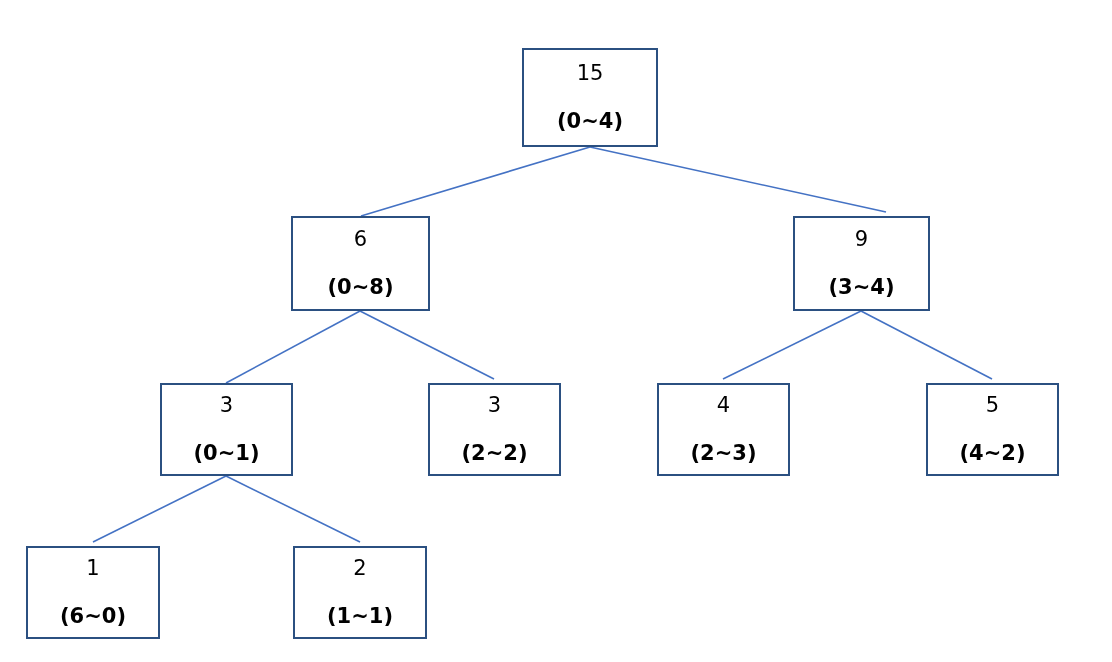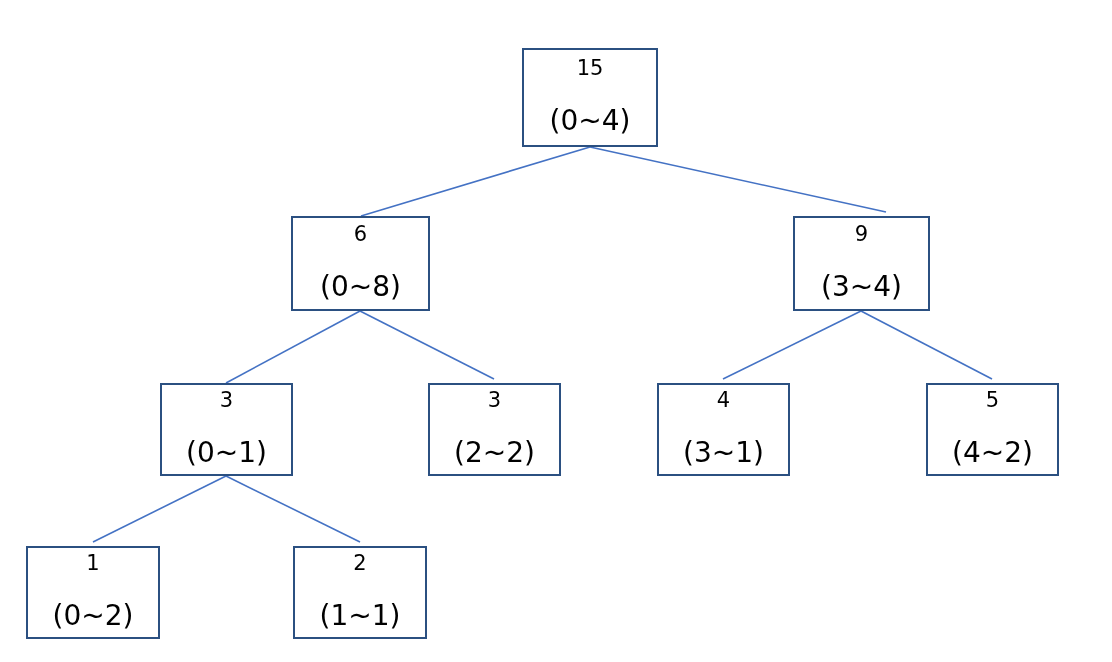--- a/index.html
+++ b/index.html
@@ -34,21 +34,22 @@
     justify-content: center;
     color: #000000;
     line-height: 1.30;
     z-index: 2;
     gap: 21px;
   }
   .node-value {
     font-size: 21px;
   }
   .node-range {
-    font-size: 28px;
+    font-size: 21px;
+    font-weight: bold;
   }
 </style>
 </head>
 <body>
 
 <div id="canvas" style="background: rgb(255, 255, 255);">
   <svg id="edge-layer" viewBox="0 0 1112 662" width="1112" height="662">
       <line x1="590" y1="147" x2="361" y2="216" stroke="#4472C4" stroke-width="1.6"></line>
       <line x1="590" y1="147" x2="886" y2="212" stroke="#4472C4" stroke-width="1.6"></line>
       <line x1="360" y1="311" x2="226" y2="383" stroke="#4472C4" stroke-width="1.6"></line>
@@ -73,27 +74,27 @@
     <div class="tree-node" style="left: 160px; top: 383px; width: 133px; height: 93px; border-color: rgb(43, 80, 129); color: rgb(0, 0, 0);">
       <div class="node-value">3</div>
       <div class="node-range">(0~1)</div>
     </div>
     <div class="tree-node" style="left: 428px; top: 383px; width: 133px; height: 93px; border-color: rgb(43, 80, 129); color: rgb(0, 0, 0);">
       <div class="node-value">3</div>
       <div class="node-range">(2~2)</div>
     </div>
     <div class="tree-node" style="left: 657px; top: 383px; width: 133px; height: 93px; border-color: rgb(43, 80, 129); color: rgb(0, 0, 0);">
       <div class="node-value">4</div>
-      <div class="node-range">(3~1)</div>
+      <div class="node-range">(2~3)</div>
     </div>
     <div class="tree-node" style="left: 926px; top: 383px; width: 133px; height: 93px; border-color: rgb(43, 80, 129); color: rgb(0, 0, 0);">
       <div class="node-value">5</div>
       <div class="node-range">(4~2)</div>
     </div>
     <div class="tree-node" style="left: 26px; top: 546px; width: 134px; height: 93px; border-color: rgb(43, 80, 129); color: rgb(0, 0, 0);">
       <div class="node-value">1</div>
-      <div class="node-range">(0~2)</div>
+      <div class="node-range">(6~0)</div>
     </div>
     <div class="tree-node" style="left: 293px; top: 546px; width: 134px; height: 93px; border-color: rgb(43, 80, 129); color: rgb(0, 0, 0);">
       <div class="node-value">2</div>
       <div class="node-range">(1~1)</div>
     </div>
   </div>
 
 </body></html>

